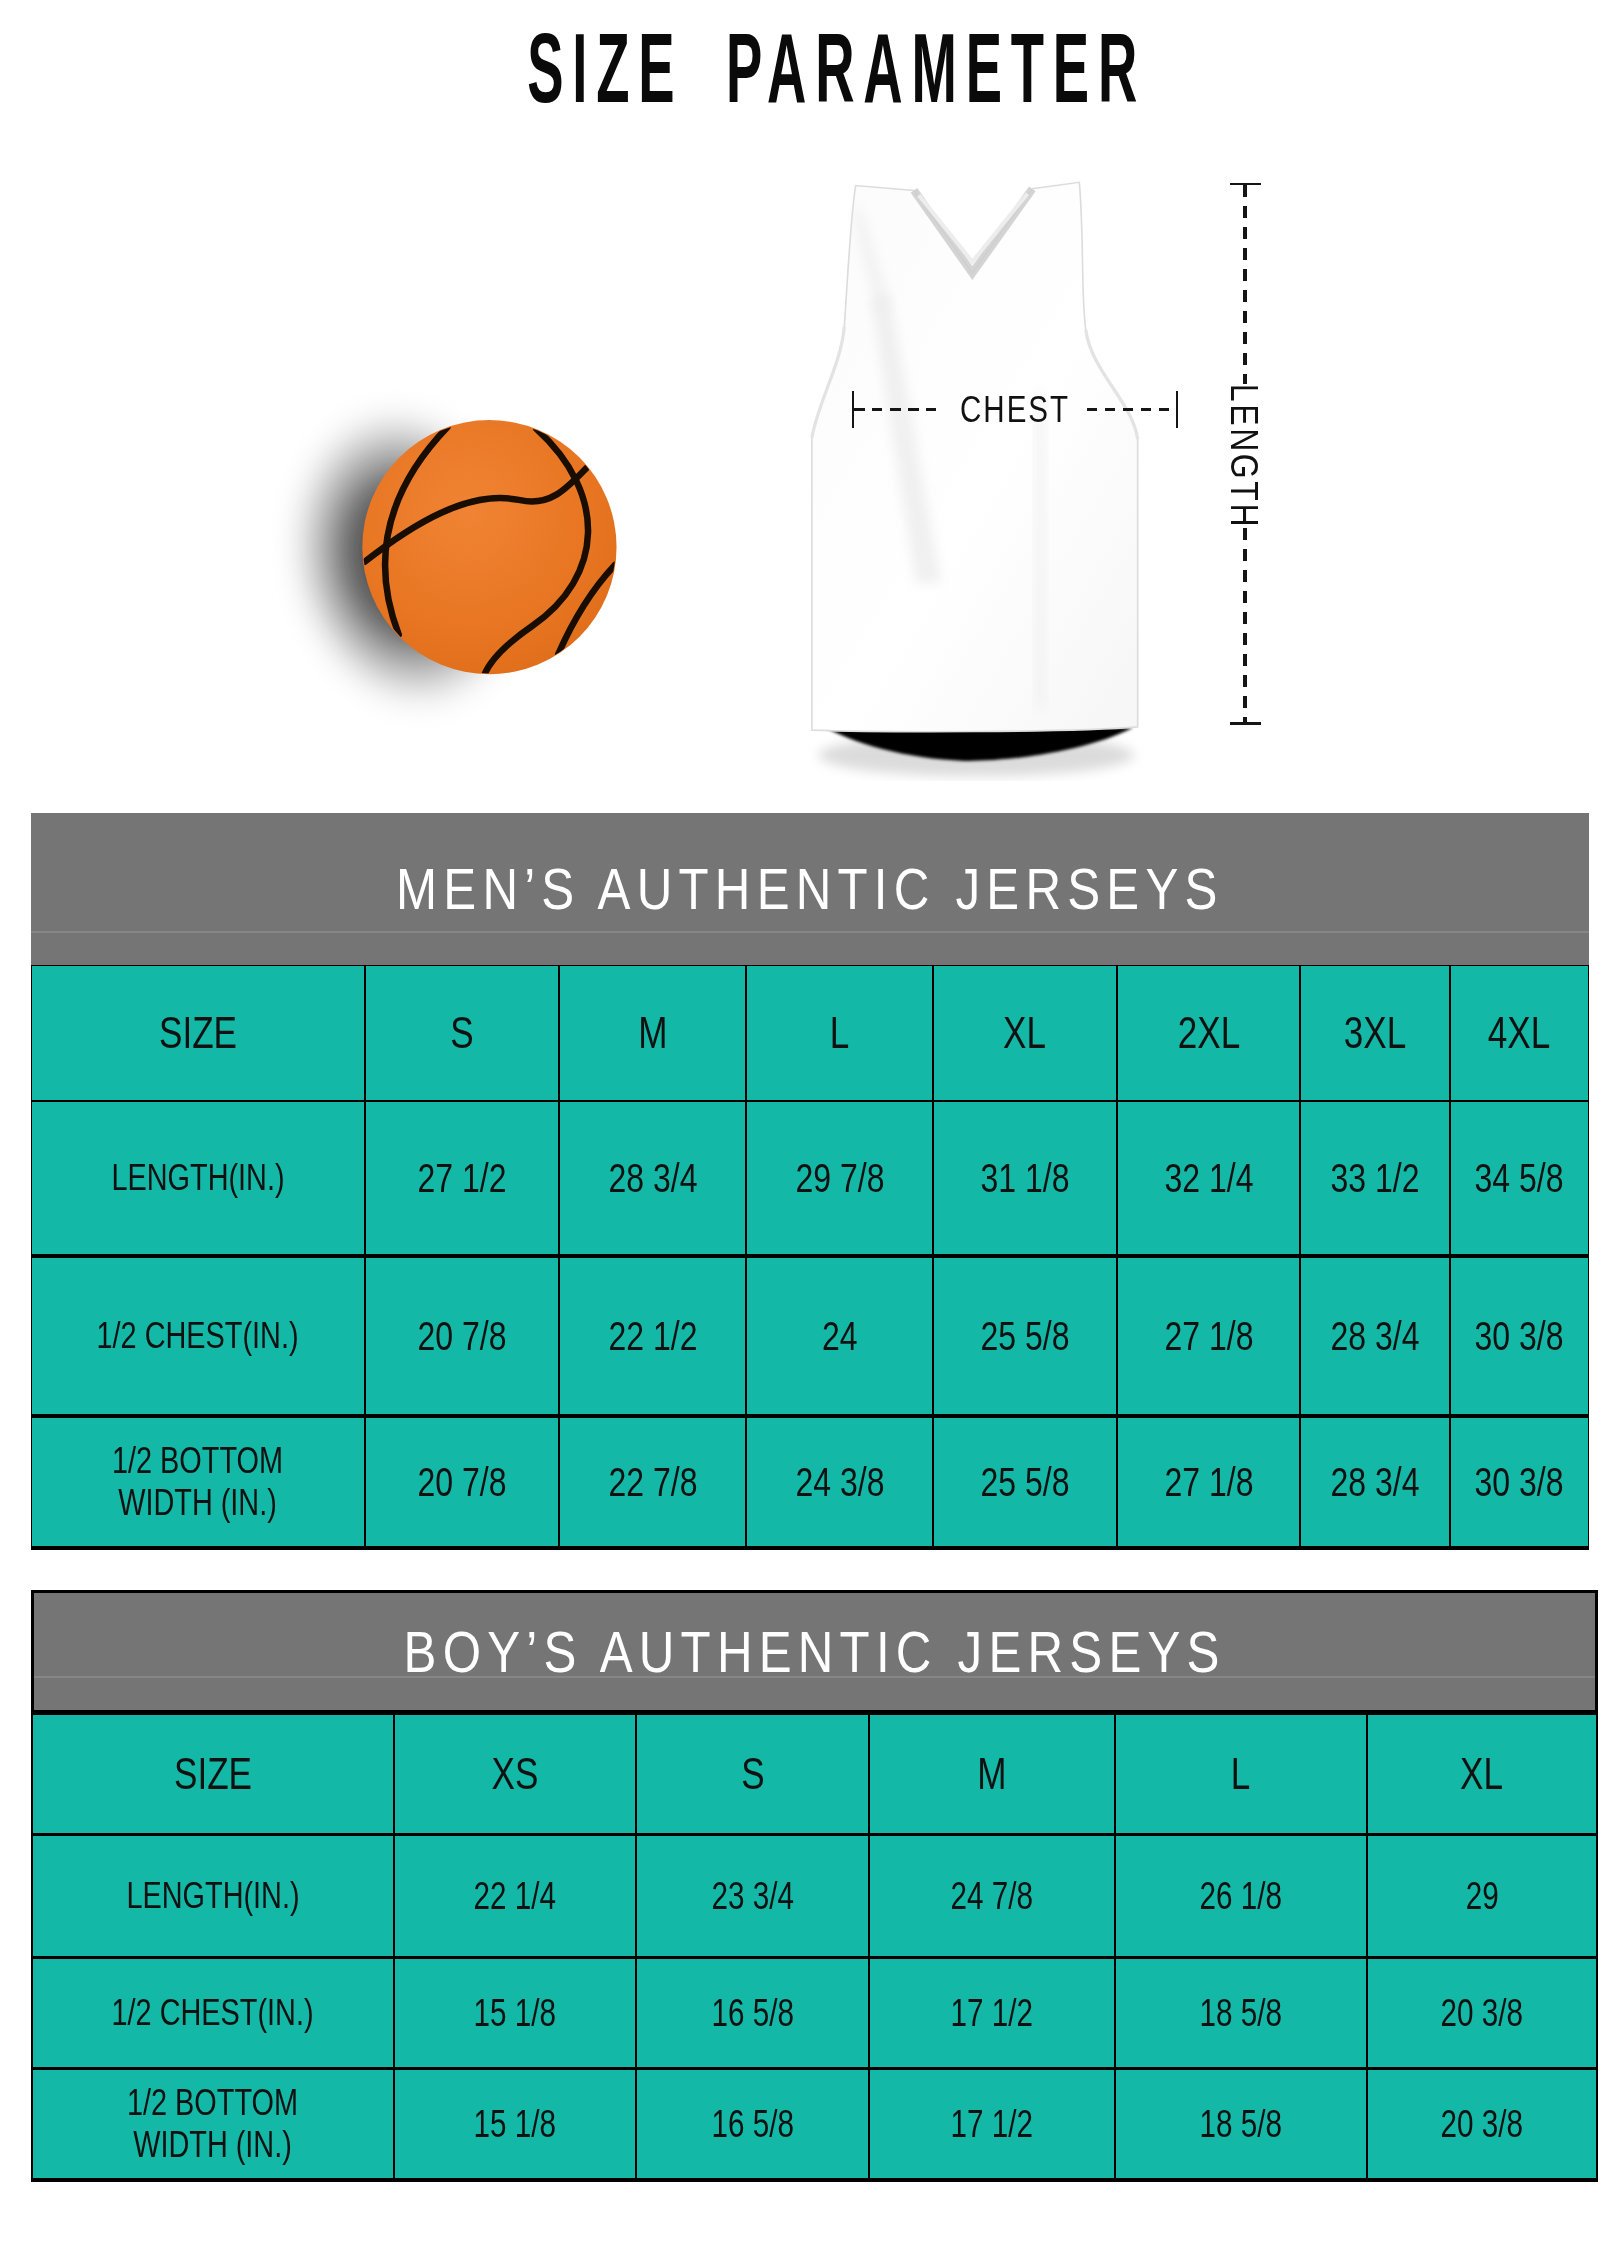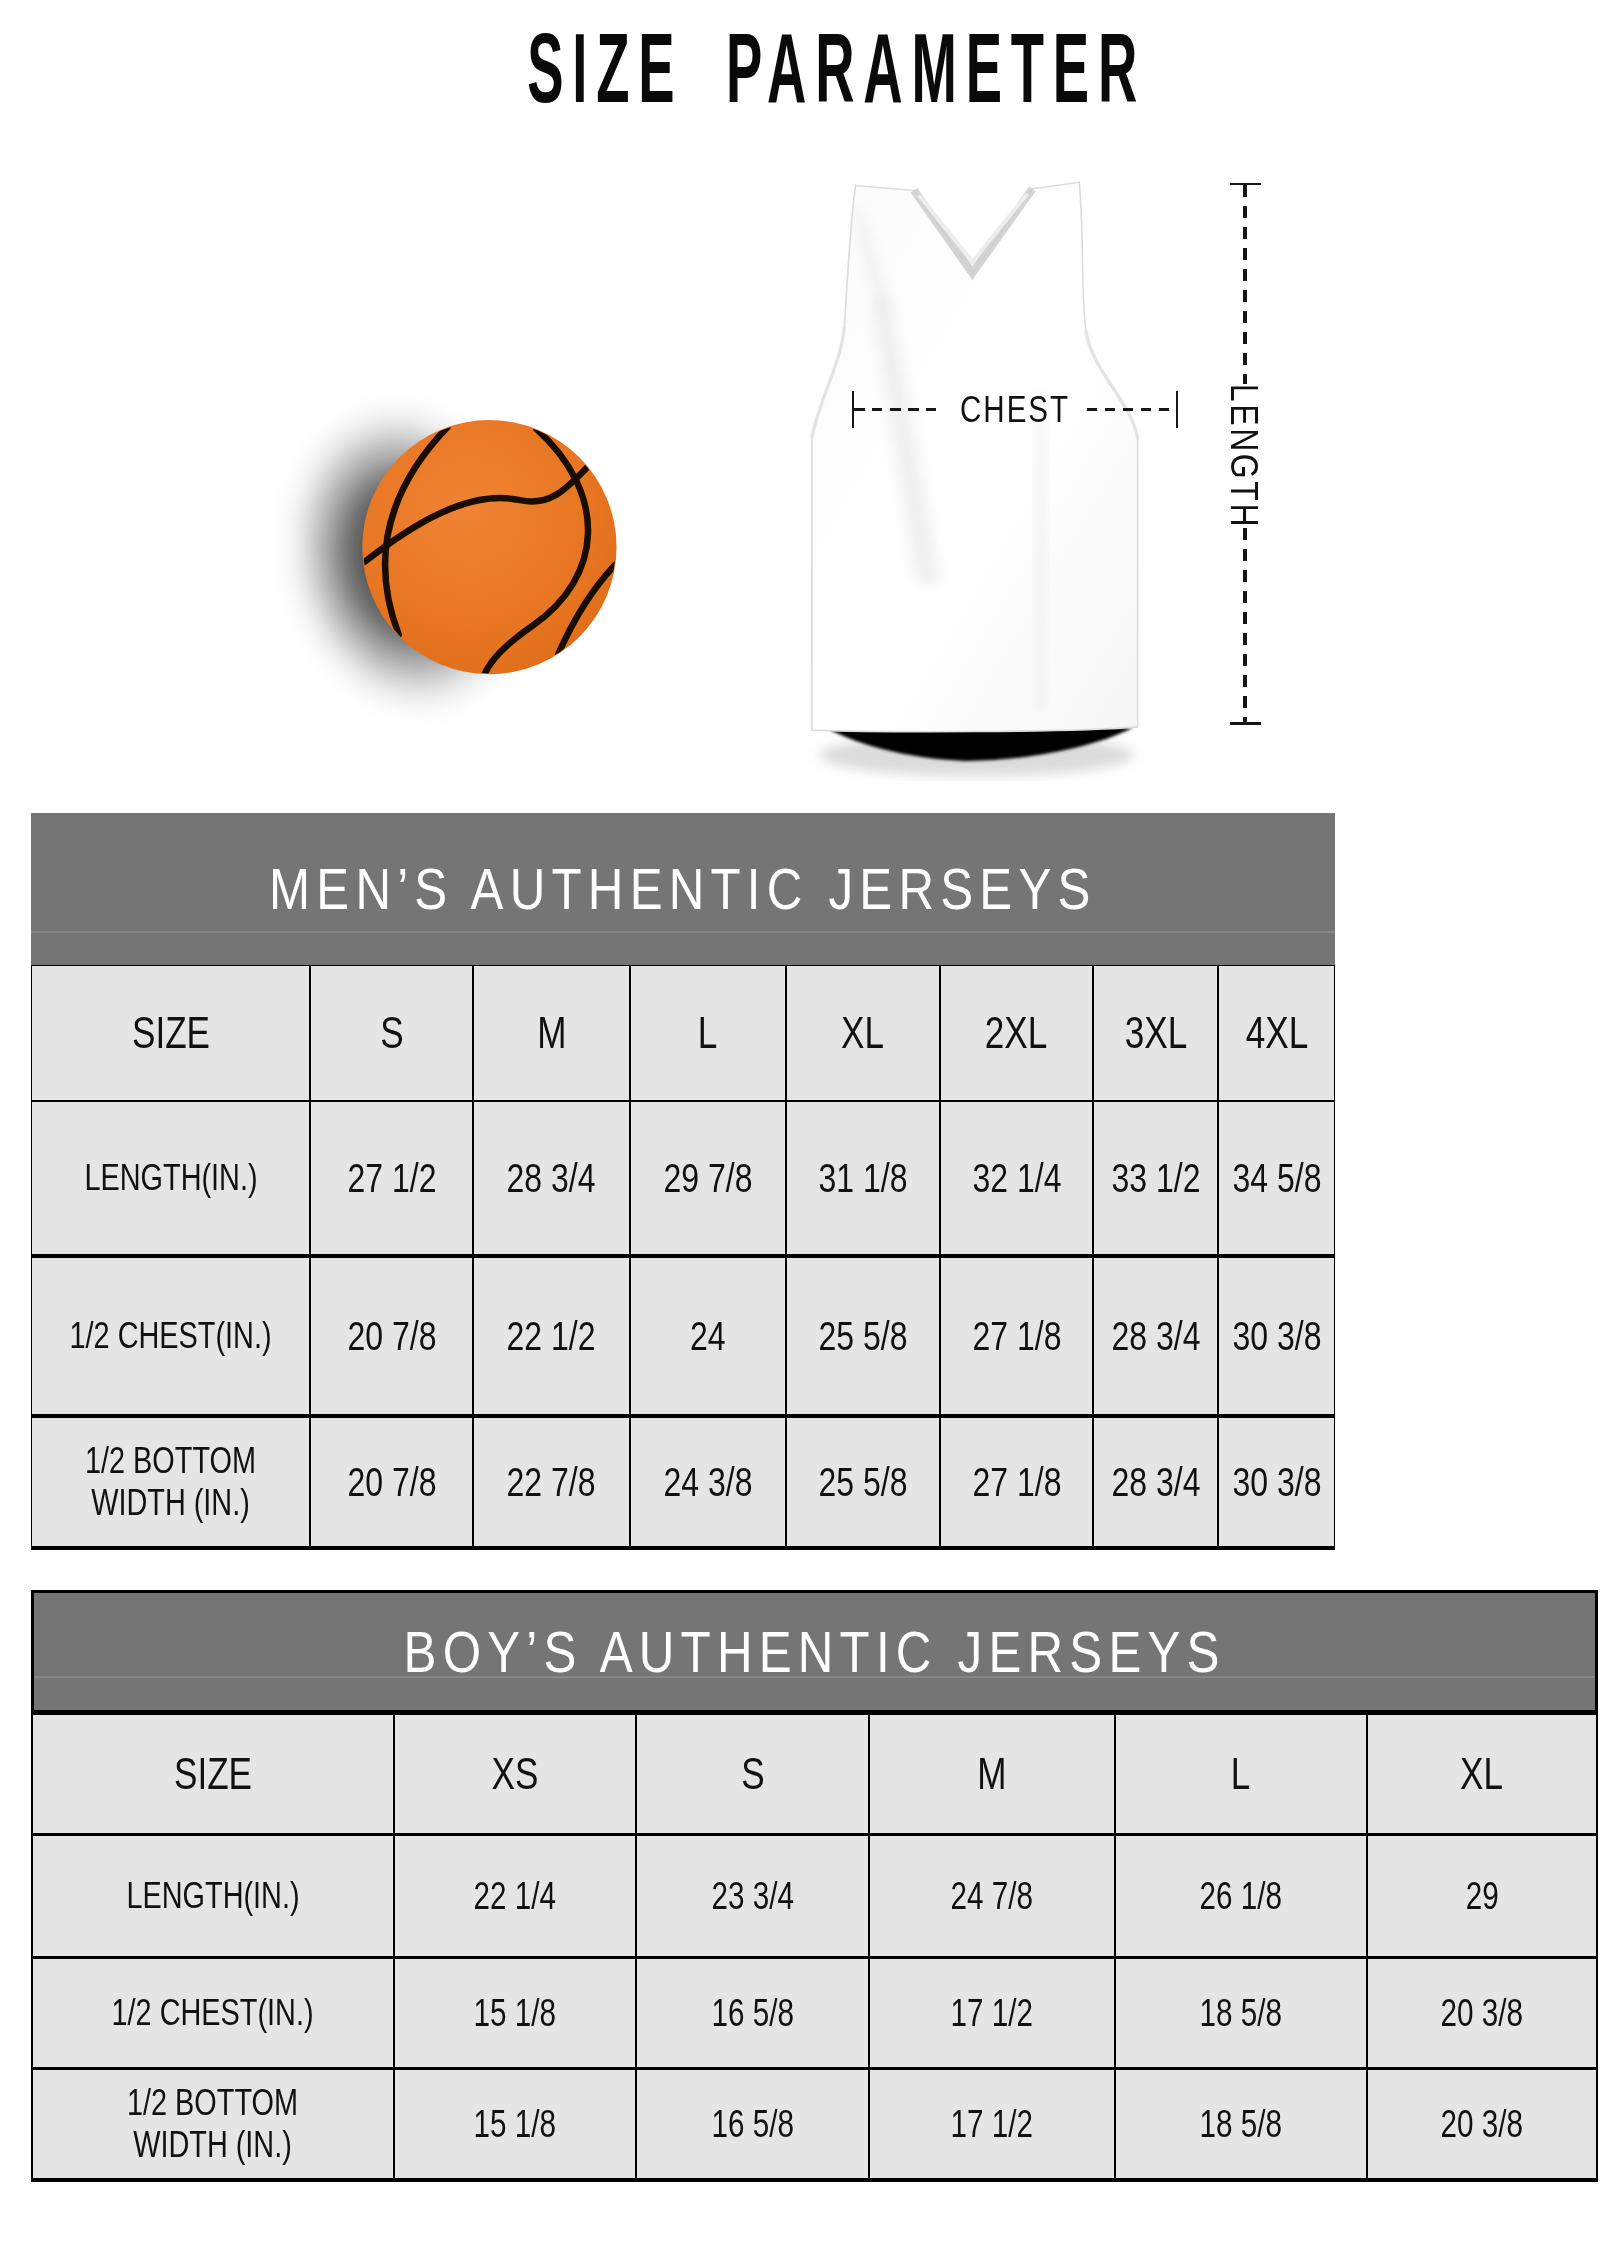--- a/index.html
+++ b/index.html
@@ -38,29 +38,29 @@
 
   
   .size-table{position:absolute;}
   .band{display:flex;align-items:center;justify-content:center;background:#757575;}
   .band .bt{display:inline-block;color:#fff;font-size:58px;letter-spacing:7.3px;line-height:1;
         transform:scaleX(0.85);transform-origin:center;white-space:nowrap;position:relative;}
   .band{position:relative;}
   .band::after{content:"";position:absolute;left:0;right:0;bottom:32px;height:1.6px;
         background:rgba(255,255,255,0.13);}
 
-  table.sz{width:100%;border-collapse:collapse;table-layout:fixed;background:#e5e5e5;}
+  table.sz{width:100%;border-collapse:collapse;table-layout:fixed;background:#14b8a6;}
   table.sz td{text-align:center;vertical-align:middle;padding:0;}
   table.sz td + td{border-left:2.4px solid #000;}
   .cx{display:inline-block;transform:scaleX(0.78);transform-origin:center;
         white-space:nowrap;line-height:1.12;}
   td.lab .cx{white-space:normal;max-width:267px;}
 
   
-  .mens{left:31px;top:813px;width:1304px;}
+  .mens{left:31px;top:813px;width:1558px;}
   .mens .band{height:152px;}
   .mens table.sz{border:1.6px solid #000;border-top:1.6px solid #000;border-bottom:4px solid #000;}
   .mens tr.size-row td{height:134px;border-bottom:2.4px solid #000;font-size:45px;}
   .mens tr.row-a td{height:152px;border-bottom:4px solid #000;}
   .mens tr.row-b td{height:156px;border-bottom:4px solid #000;}
   .mens tr.row-c td{height:128px;}
   .mens td{font-size:41px;}
   .mens td.lab{font-size:37px;}
 
   

